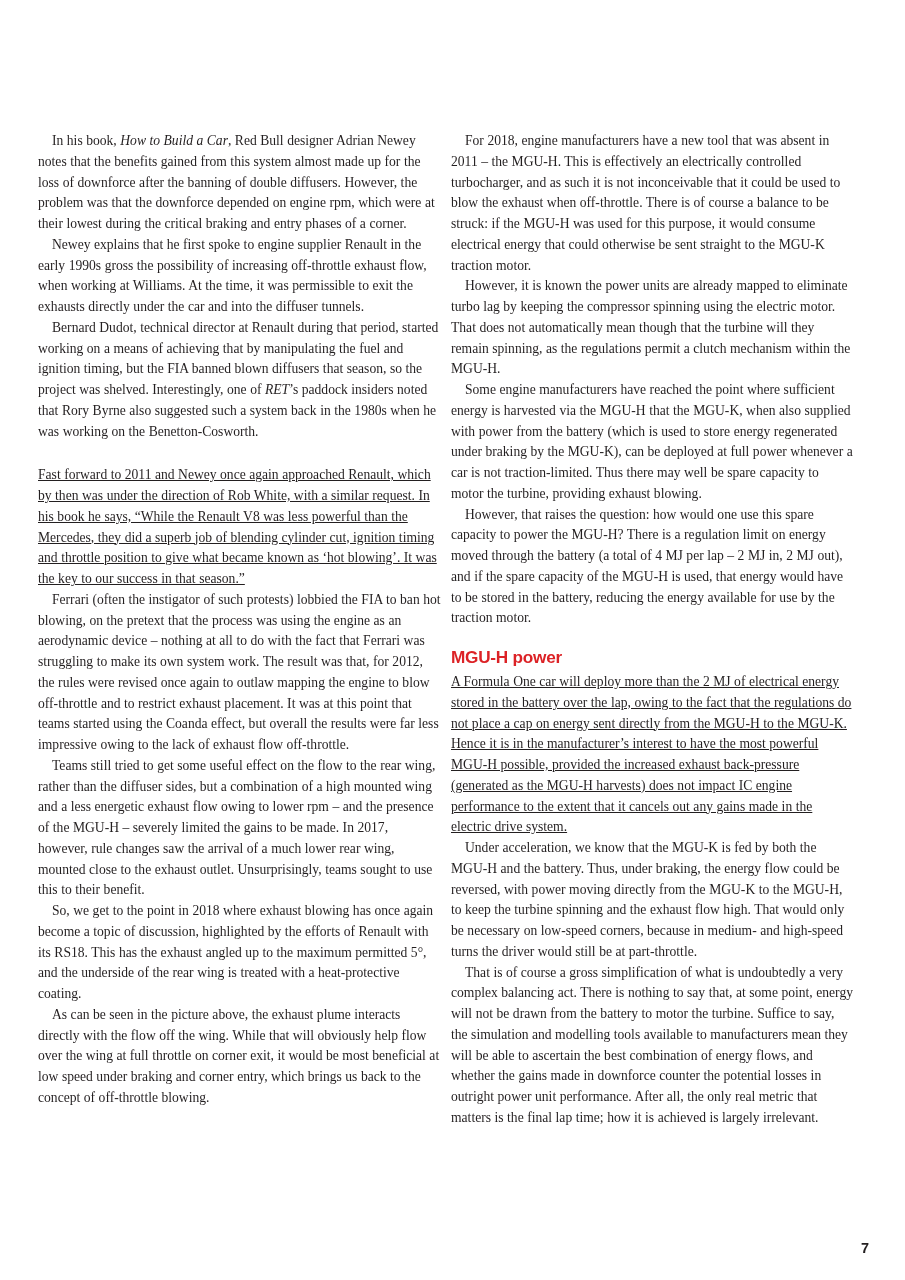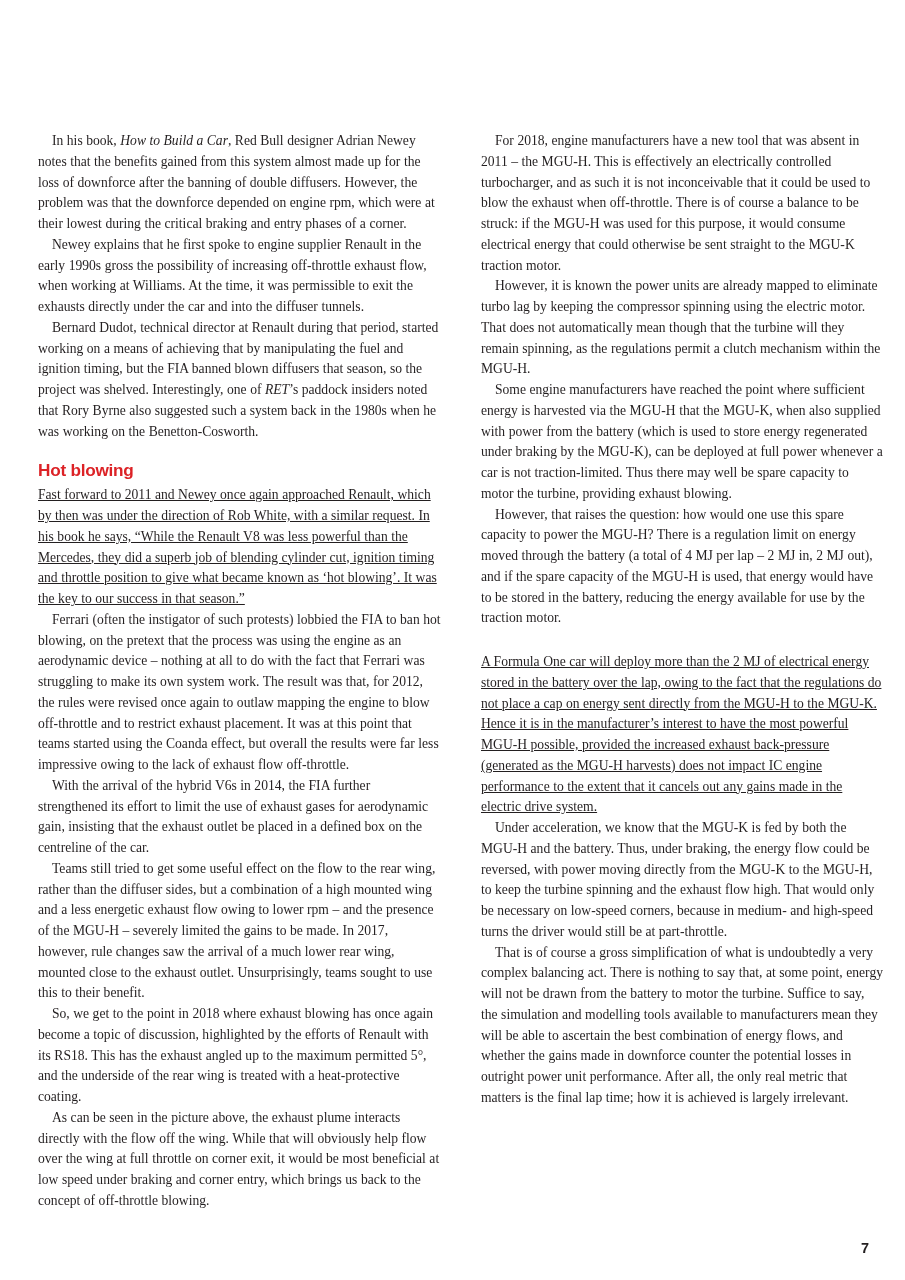--- a/index.html
+++ b/index.html
@@ -25,21 +25,21 @@
     background: #ffffff;
   }
 
   .columns {
     position: absolute;
     left: 38px;
     top: 131px;
     width: 830px;
     display: flex;
     flex-direction: row;
-    gap: 40px;
+    gap: 10px;
     align-items: flex-start;
   }
 
   .column {
     width: 403px;
     flex: 0 0 403px;
   }
 
   p.body {
     margin: 0;
@@ -100,42 +100,41 @@
   <div class="columns">
 
     <div class="column">
       <div id="left-pre">
           <p class="body" id="p-newey-book">In his book, <i>How to Build a Car</i>, Red Bull designer Adrian Newey notes that the benefits gained from this system almost made up for the loss of downforce after the banning of double diffusers. However, the problem was that the downforce depended on engine rpm, which were at their lowest during the critical braking and entry phases of a corner.</p>
           <p class="body" id="p-newey-renault">Newey explains that he first spoke to engine supplier Renault in the early 1990s gross the possibility of increasing off-throttle exhaust flow, when working at Williams. At the time, it was permissible to exit the exhausts directly under the car and into the diffuser tunnels.</p>
           <p class="body" id="p-bernard-dudot">Bernard Dudot, technical director at Renault during that period, started working on a means of achieving that by manipulating the fuel and ignition timing, but the FIA banned blown diffusers that season, so the project was shelved. Interestingly, one of <i>RET</i>’s paddock insiders noted that Rory Byrne also suggested such a system back in the 1980s when he was working on the Benetton-Cosworth.</p>
         </div>
 
       <div class="gap-before-heading"></div>
-      <h2 class="section-heading">Hot blowing</h2>
       <div class="gap-after-heading"></div>
 
       <div id="left-post">
           <p class="body noindent" id="p-fast-forward">Fast forward to 2011 and Newey once again approached Renault, which by then was under the direction of Rob White, with a similar request. In his book he says, “While the Renault V8 was less powerful than the Mercedes, they did a superb job of blending cylinder cut, ignition timing and throttle position to give what became known as ‘hot blowing’. It was the key to our success in that season.”</p>
           <p class="body" id="p-ferrari-lobbied">Ferrari (often the instigator of such protests) lobbied the FIA to ban hot blowing, on the pretext that the process was using the engine as an aerodynamic device – nothing at all to do with the fact that Ferrari was struggling to make its own system work. The result was that, for 2012, the rules were revised once again to outlaw mapping the engine to blow off-throttle and to restrict exhaust placement. It was at this point that teams started using the Coanda effect, but overall the results were far less impressive owing to the lack of exhaust flow off-throttle.</p>
-          <p class="body" id="p-hybrid-v6s">With the arrival of the hybrid V6s in 2014, the FIA further strengthened its effort to limit the use of exhaust gases for aerodynamic gain, insisting that the exhaust outlet be placed in a defined box on the centreline of the car.</p>
           <p class="body" id="p-teams-still-tried">Teams still tried to get some useful effect on the flow to the rear wing, rather than the diffuser sides, but a combination of a high mounted wing and a less energetic exhaust flow owing to lower rpm – and the presence of the MGU-H – severely limited the gains to be made. In 2017, however, rule changes saw the arrival of a much lower rear wing, mounted close to the exhaust outlet. Unsurprisingly, teams sought to use this to their benefit.</p>
           <p class="body" id="p-so-we-get-to-2018">So, we get to the point in 2018 where exhaust blowing has once again become a topic of discussion, highlighted by the efforts of Renault with its RS18. This has the exhaust angled up to the maximum permitted 5°, and the underside of the rear wing is treated with a heat-protective coating.</p>
           <p class="body" id="p-picture-above">As can be seen in the picture above, the exhaust plume interacts directly with the flow off the wing. While that will obviously help flow over the wing at full throttle on corner exit, it would be most beneficial at low speed under braking and corner entry, which brings us back to the concept of off-throttle blowing.</p>
         </div>
     </div>
 
     <div class="column">
       <div id="right-pre">
           <p class="body" id="p-for-2018-new-tool">For 2018, engine manufacturers have a new tool that was absent in 2011 – the MGU-H. This is effectively an electrically controlled turbocharger, and as such it is not inconceivable that it could be used to blow the exhaust when off-throttle. There is of course a balance to be struck: if the MGU-H was used for this purpose, it would consume electrical energy that could otherwise be sent straight to the MGU-K traction motor.</p>
           <p class="body" id="p-turbo-lag">However, it is known the power units are already mapped to eliminate turbo lag by keeping the compressor spinning using the electric motor. That does not automatically mean though that the turbine will they remain spinning, as the regulations permit a clutch mechanism within the MGU-H.</p>
           <p class="body" id="p-some-manufacturers">Some engine manufacturers have reached the point where sufficient energy is harvested via the MGU-H that the MGU-K, when also supplied with power from the battery (which is used to store energy regenerated under braking by the MGU-K), can be deployed at full power whenever a car is not traction-limited. Thus there may well be spare capacity to motor the turbine, providing exhaust blowing.</p>
           <p class="body" id="p-raises-question">However, that raises the question: how would one use this spare capacity to power the MGU-H? There is a regulation limit on energy moved through the battery (a total of 4 MJ per lap – 2 MJ in, 2 MJ out), and if the spare capacity of the MGU-H is used, that energy would have to be stored in the battery, reducing the energy available for use by the traction motor.</p>
         </div>
 
       <div class="gap-before-heading"></div>
+      <h2 class="section-heading">MGU-H power</h2>
       <div class="gap-after-heading"></div>
 
       <div id="right-post">
           <p class="body noindent" id="p-formula-one-deploy">A Formula One car will deploy more than the 2 MJ of electrical energy stored in the battery over the lap, owing to the fact that the regulations do not place a cap on energy sent directly from the MGU-H to the MGU-K. Hence it is in the manufacturer’s interest to have the most powerful MGU-H possible, provided the increased exhaust back-pressure (generated as the MGU-H harvests) does not impact IC engine performance to the extent that it cancels out any gains made in the electric drive system.</p>
           <p class="body" id="p-under-acceleration">Under acceleration, we know that the MGU-K is fed by both the MGU-H and the battery. Thus, under braking, the energy flow could be reversed, with power moving directly from the MGU-K to the MGU-H, to keep the turbine spinning and the exhaust flow high. That would only be necessary on low-speed corners, because in medium- and high-speed turns the driver would still be at part-throttle.</p>
           <p class="body" id="p-gross-simplification">That is of course a gross simplification of what is undoubtedly a very complex balancing act. There is nothing to say that, at some point, energy will not be drawn from the battery to motor the turbine. Suffice to say, the simulation and modelling tools available to manufacturers mean they will be able to ascertain the best combination of energy flows, and whether the gains made in downforce counter the potential losses in outright power unit performance. After all, the only real metric that matters is the final lap time; how it is achieved is largely irrelevant.</p>
         </div>
     </div>
 
   </div>

